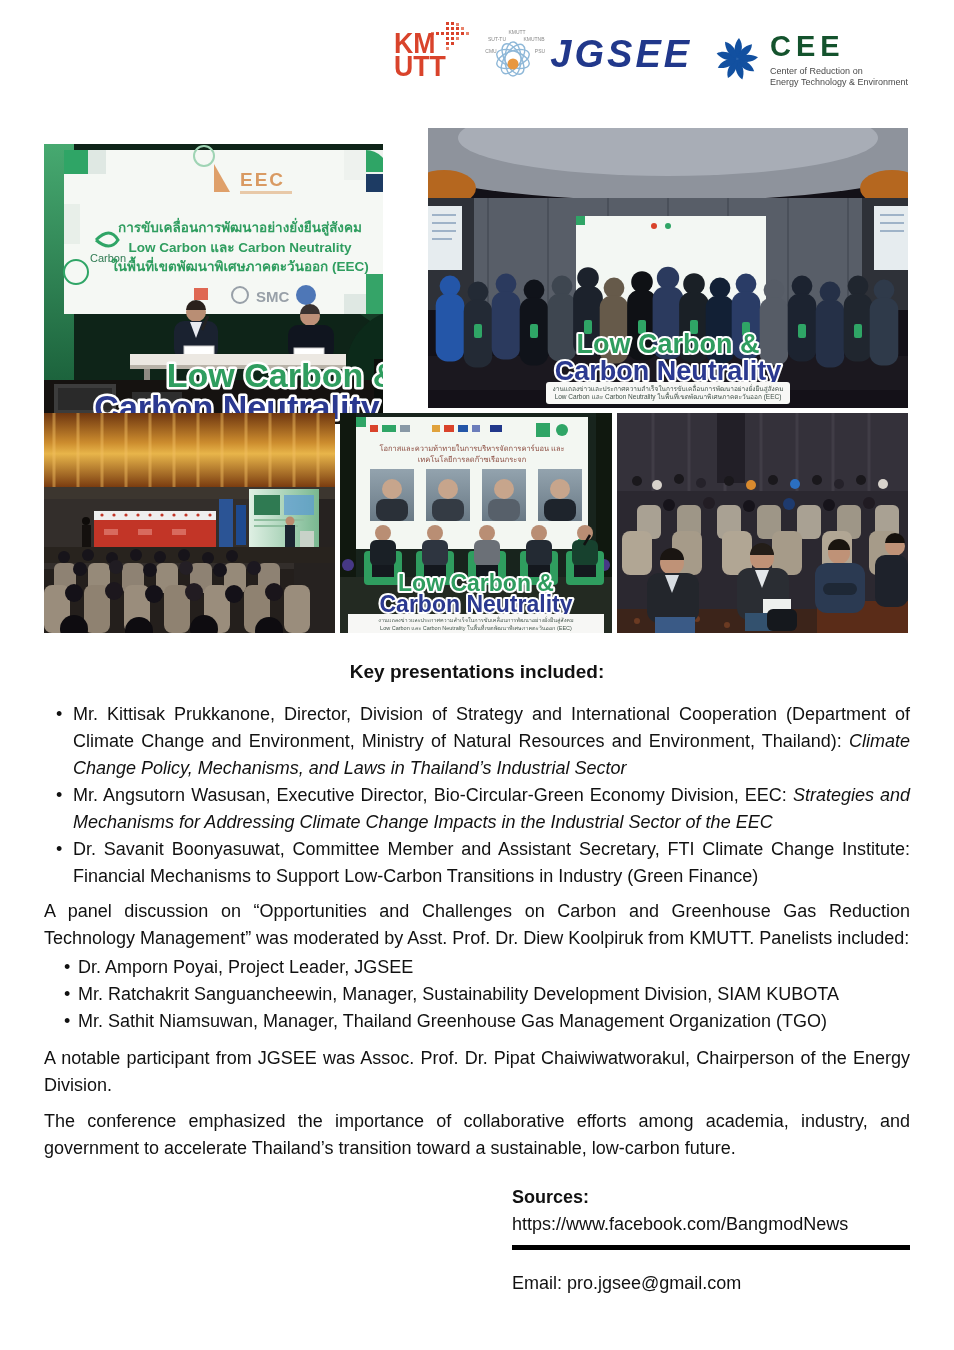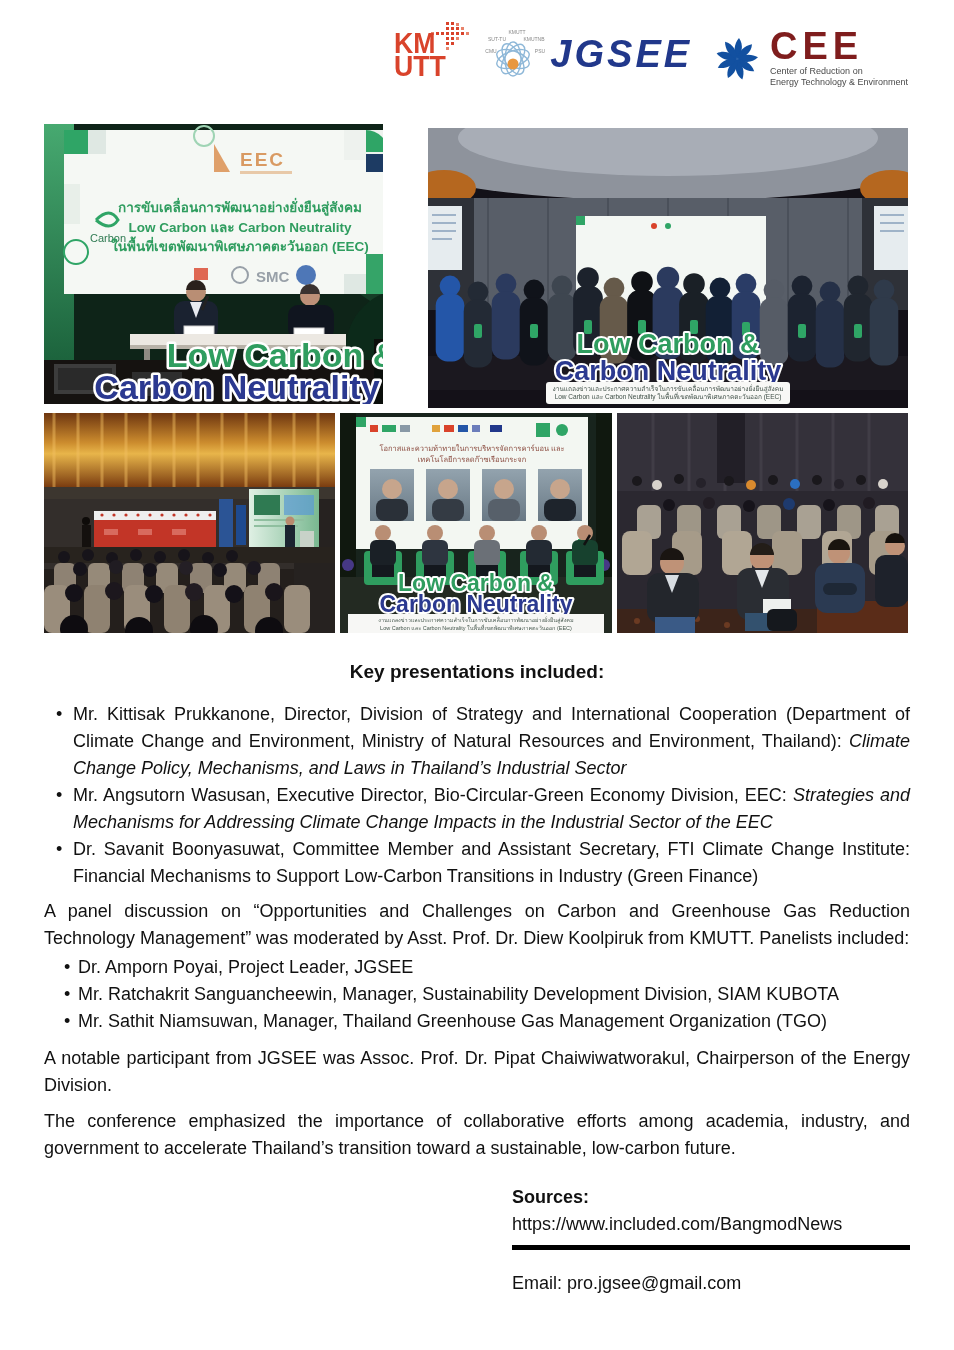--- a/index.html
+++ b/index.html
@@ -8,27 +8,27 @@
 
   
   .logos{position:absolute;top:26px;right:46px;display:flex;align-items:flex-start;gap:18px;}
   .kmutt{position:relative;margin-top:6px;width:72px;}
   .kmutt .wm{color:#d9432b;font-weight:bold;font-size:29px;line-height:23px;letter-spacing:0px;transform:scaleX(.92);transform-origin:left;}
   .kmutt svg{position:absolute;top:-10px;left:36px;}
   .jgsee{display:flex;align-items:center;gap:4px;margin-top:0;}
   .jgsee .wm{font-size:38px;font-weight:bold;font-style:italic;color:#21388b;letter-spacing:3px;}
   .cee{display:flex;align-items:center;gap:6px;}
   .cee .col{display:flex;flex-direction:column;}
-  .cee .wm{font-size:38px;font-weight:800;color:#7f1d1d;letter-spacing:5px;line-height:40px;}
+  .cee .wm{font-size:29px;font-weight:800;color:#14532d;letter-spacing:5px;line-height:40px;}
   .cee .tag{font-size:9px;color:#4a4a4a;line-height:11px;}
 
   
   .photo{position:absolute;overflow:hidden;background:#222;}
   .photo svg{display:block;}
-  #p1{left:44px;top:124px;width:339px;height:280px;text-decoration:underline;}
+  #p1{left:44px;top:144px;width:339px;height:280px;text-decoration:underline;}
   #p2{left:428px;top:128px;width:480px;height:280px;}
   #p3{left:44px;top:413px;width:291px;height:220px;}
   #p4{left:340px;top:413px;width:272px;height:220px;}
   #p5{left:617px;top:413px;width:291px;height:220px;}
   .ovl{font-family:"Liberation Sans",sans-serif;font-weight:bold;paint-order:stroke;stroke:#ffffff;stroke-linejoin:round;}
   .thai-s{font-family:"Liberation Sans",sans-serif;}
 
   
   .content{position:absolute;left:44px;top:658px;width:866px;font-size:18px;line-height:27px;text-align:justify;}
   .content h2{font-size:19px;font-weight:bold;margin:0 0 16px 0;text-align:center;}
@@ -556,19 +556,19 @@
       <li>Mr. Ratchakrit Sanguancheewin, Manager, Sustainability Development Division, SIAM KUBOTA</li>
       <li>Mr. Sathit Niamsuwan, Manager, Thailand Greenhouse Gas Management Organization (TGO)</li>
     </ul>
 
     <p class="notable">A notable participant from JGSEE was Assoc. Prof. Dr. Pipat Chaiwiwatworakul, Chairperson of the Energy Division.</p>
 
     <p class="closing">The conference emphasized the importance of collaborative efforts among academia, industry, and government to accelerate Thailand’s transition toward a sustainable, low-carbon future.</p>
 
     <div class="sources">
       <div class="lbl">Sources:</div>
-      <div>https://www.included.com/BangmodNews</div>
+      <div>https://www.facebook.com/BangmodNews</div>
       <hr>
       <div class="email">Email: pro.jgsee@gmail.com</div>
     </div>
   </div>
 
 </div>
 
 </body></html>

